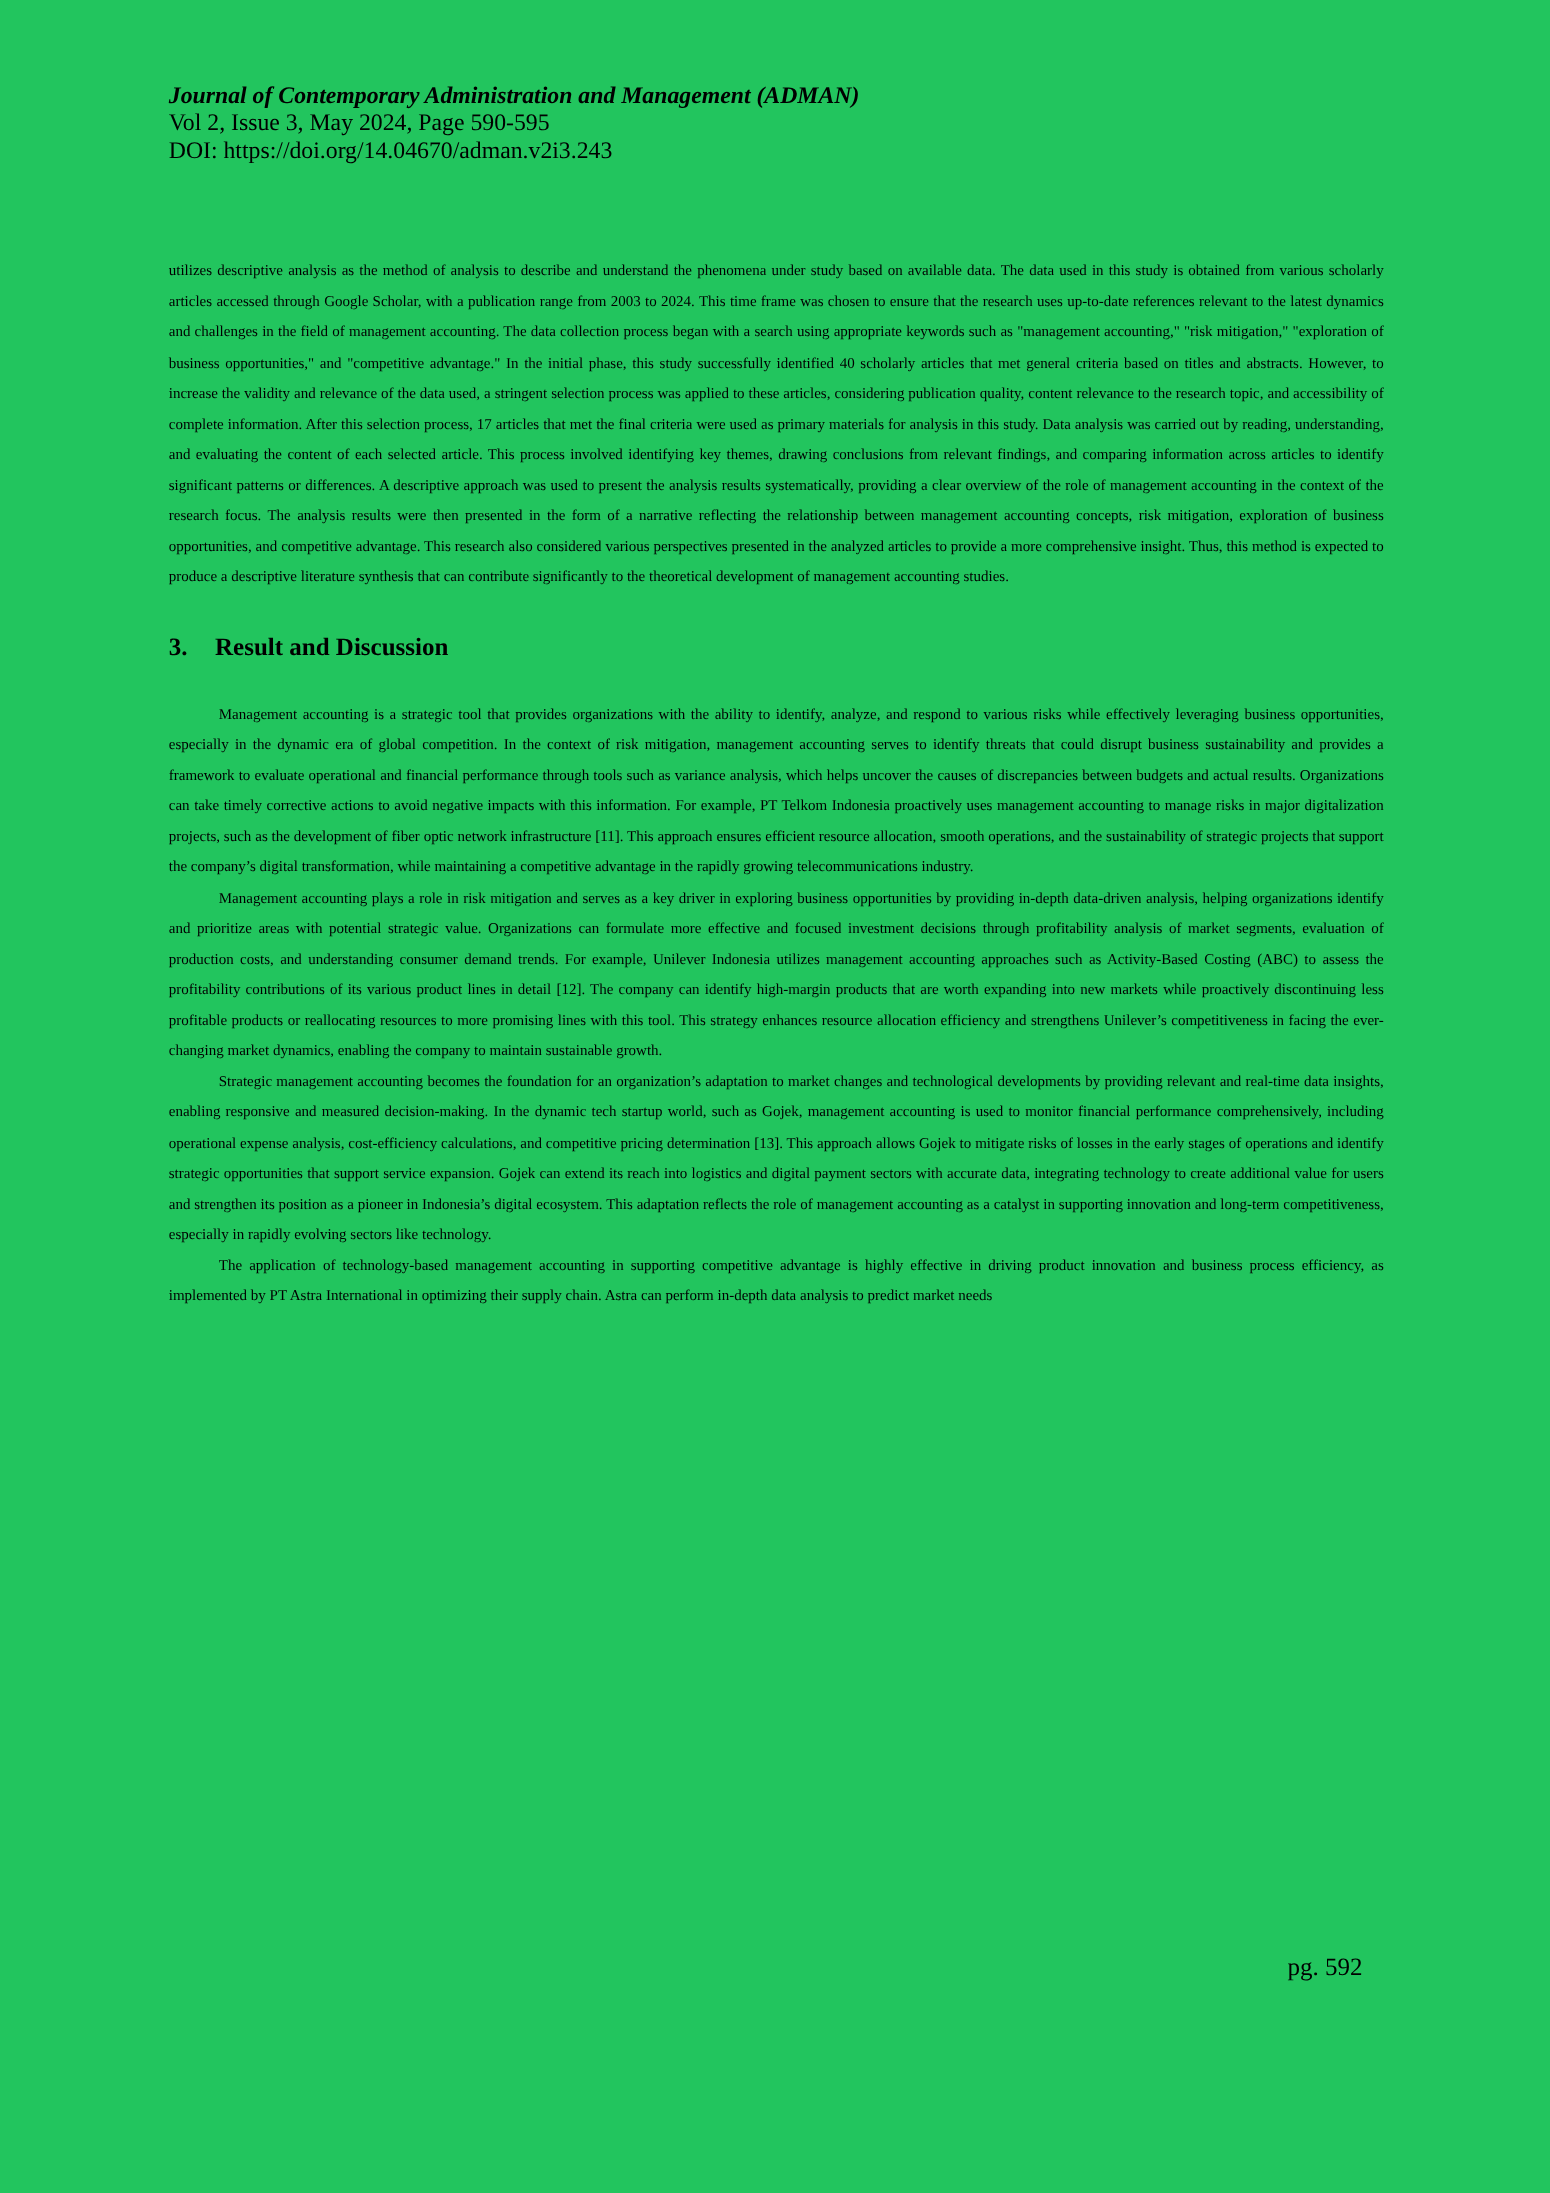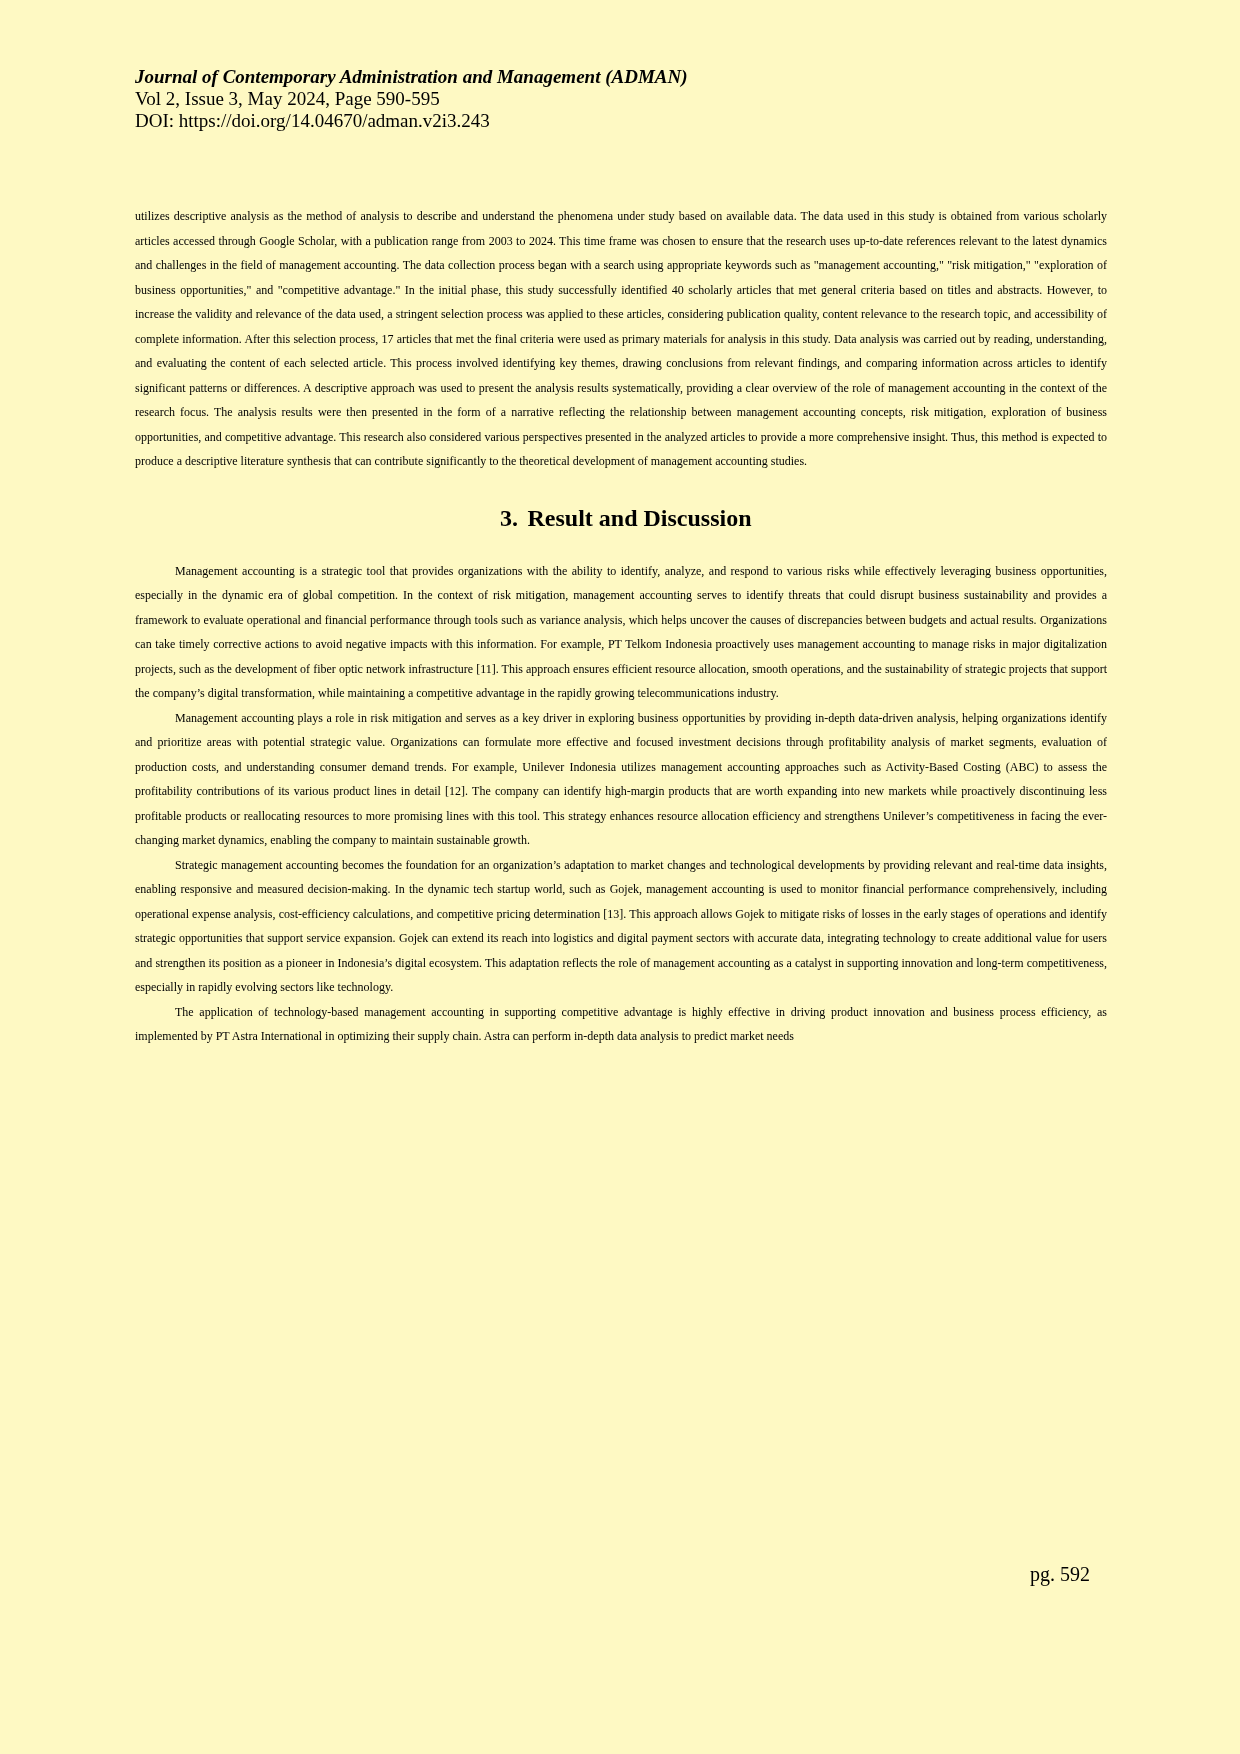--- a/index.html
+++ b/index.html
@@ -5,21 +5,21 @@
   html, body {
     margin: 0;
     padding: 0;
     background: #e8e8e8;
   }
   .page {
     position: relative;
     width: 1240px;
     height: 1754px;
     margin: 0 auto;
-    background: #fef9c3;
+    background: #22c55e;
     color: #000000;
     font-family: "Liberation Serif", "DejaVu Serif", serif;
     overflow: hidden;
     box-sizing: border-box;
     padding: 66px 133px 0 135px;
   }
   .journal-header {
     font-size: 19px;
     line-height: 22px;
   }
@@ -33,25 +33,24 @@
   .article-body p {
     margin: 0;
     text-align: justify;
     font-size: 12px;
     line-height: 24.5px;
   }
   .article-body p.ind {
     text-indent: 40px;
   }
   h2.section-heading {
-    font-size: 24px;
+    font-size: 20px;
     font-weight: bold;
     margin: 30px 0 27px 0;
     line-height: 28px;
-    text-align: center;
   }
   h2.section-heading .num {
     display: inline-block;
     width: 37px;
   }
   .page-footer {
     position: absolute;
     top: 1562px;
     right: 150px;
     font-size: 20px;

